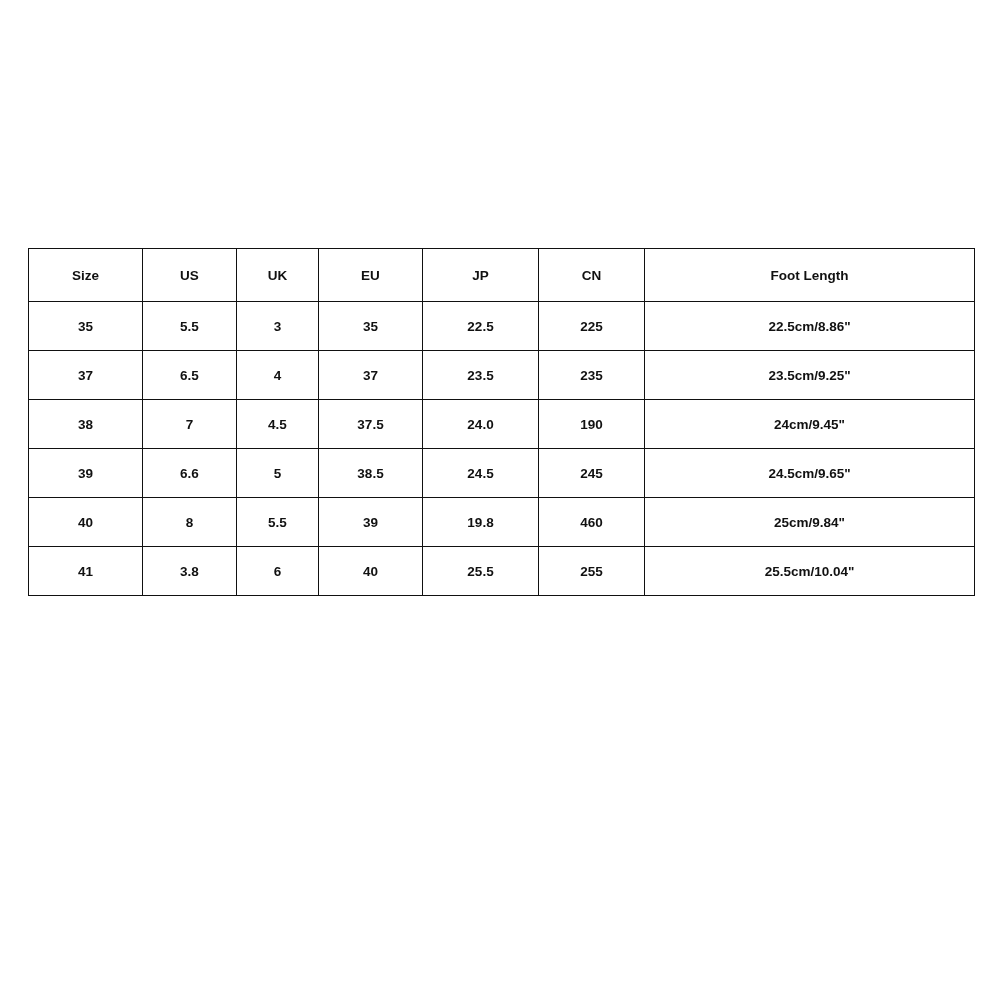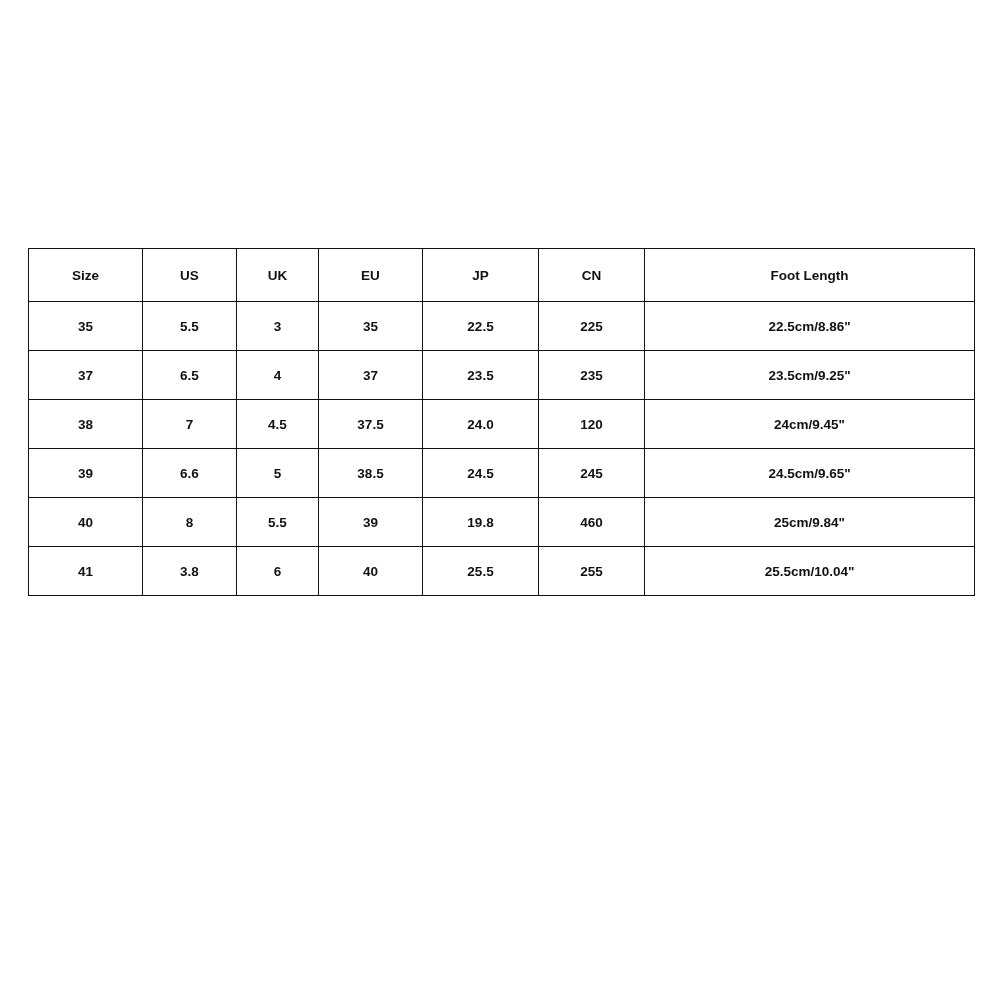--- a/index.html
+++ b/index.html
@@ -98,21 +98,21 @@
           <td>23.5</td>
           <td>235</td>
           <td>23.5cm/9.25"</td>
         </tr>
         <tr>
           <td>38</td>
           <td>7</td>
           <td>4.5</td>
           <td>37.5</td>
           <td>24.0</td>
-          <td>120</td>
+          <td>190</td>
           <td>24cm/9.45"</td>
         </tr>
         <tr>
           <td>39</td>
           <td>6.6</td>
           <td>5</td>
           <td>38.5</td>
           <td>24.5</td>
           <td>245</td>
           <td>24.5cm/9.65"</td>

